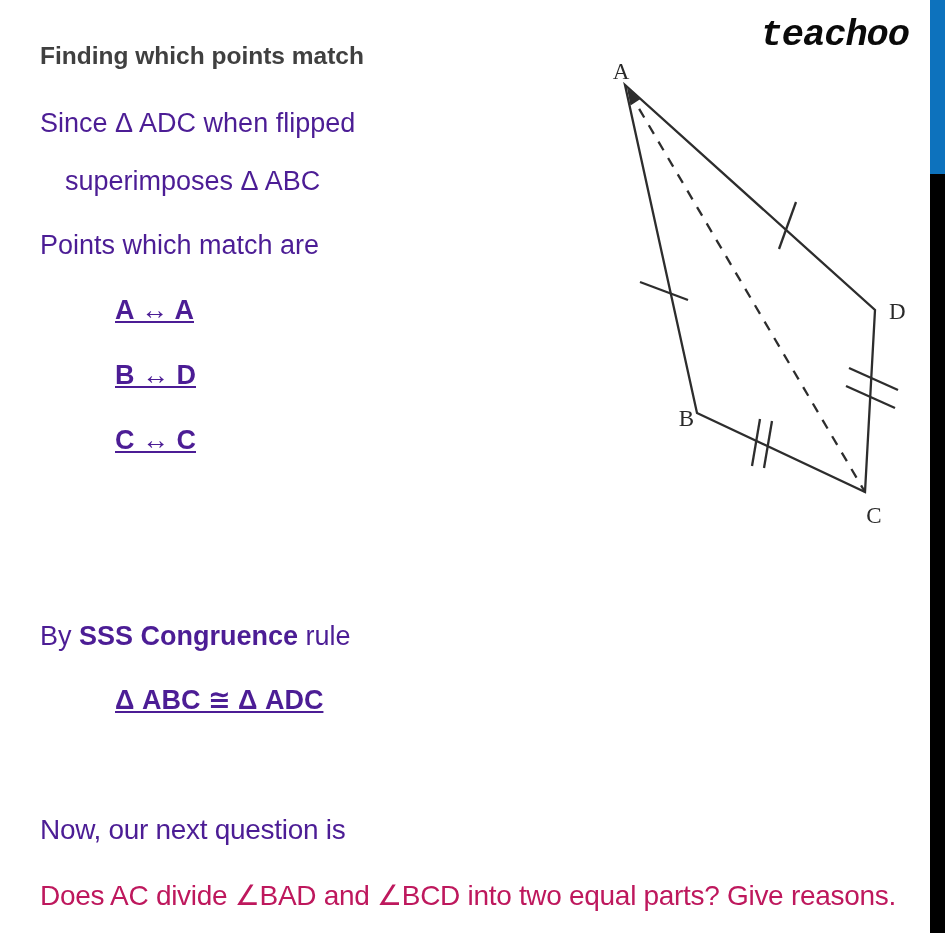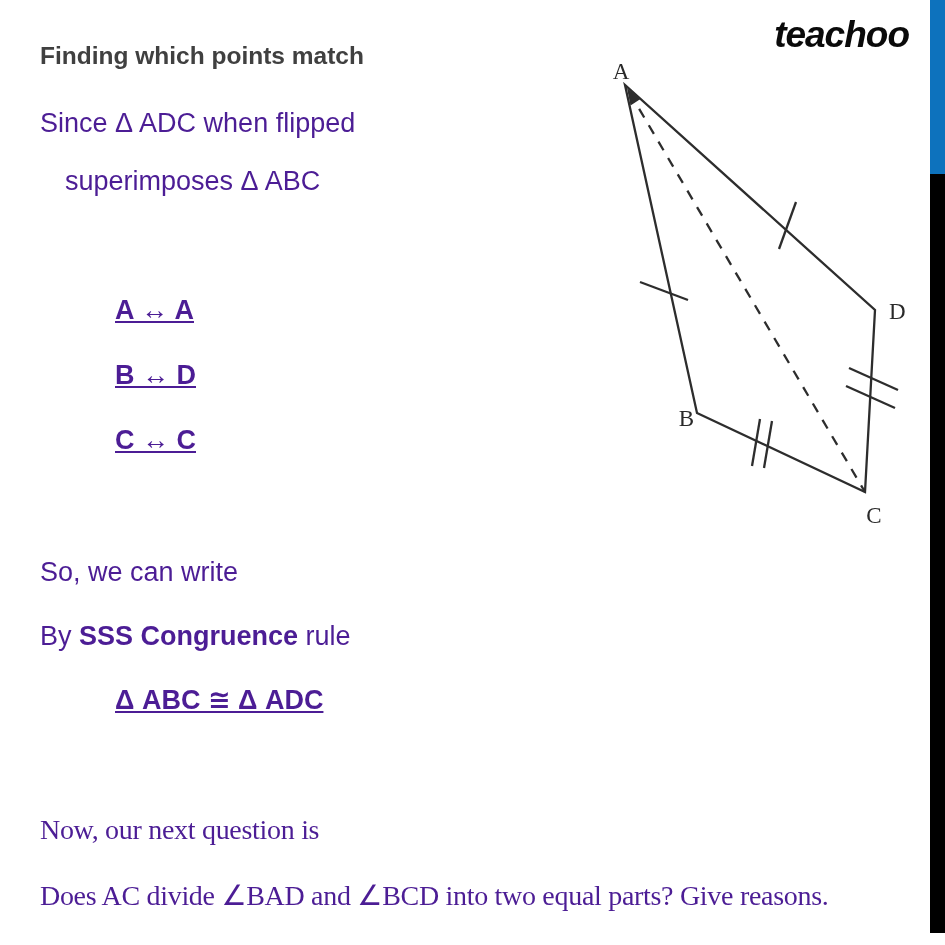--- a/index.html
+++ b/index.html
@@ -5,25 +5,25 @@
   html,body { margin:0; padding:0; background:#ffffff; }
   .page {
     position:relative; width:945px; height:945px; background:#ffffff;
     overflow:hidden; font-family:"Liberation Sans","DejaVu Sans",sans-serif;
     color:#1a1a1a;
   }
   .line { position:absolute; white-space:pre; font-size:27px; line-height:1.15; color:#4c1d95; }
   .heading { font-weight:bold; font-size:24.5px; color:#404040; }
   .match { font-weight:bold;text-decoration:underline; }
   .bold { font-weight:bold; }
-  .narrow { font-size:28px; letter-spacing:-0.3px;font-family:Liberation Serif, serif; }
-  .question { color:#4c1d95; }
+  .narrow { font-size:28px; letter-spacing:-0.3px; }
+  .question { color:#be185d; }
   .logo {
     position:absolute; top:14px; right:36px;
-    font-family:Liberation Sans, sans-serif;
+    font-family:Liberation Mono, monospace;
     font-style:italic; font-weight:bold; font-size:37px; color:#0a0a0a;
     letter-spacing:-1px;
   }
   .bar { position:absolute; right:0; width:15px; }
   .bar-blue  { top:0;     height:174px; background:#0d72bd; }
   .bar-black { top:174px; height:759px; background:#000000; }
   .figure { position:absolute; left:575px; top:50px; width:370px; height:485px; }
   .figure text {
     font-family:"Liberation Serif","DejaVu Serif",serif;
     font-size:23px; fill:#2a2a2a;
@@ -38,28 +38,28 @@
   <div class="bar bar-black"></div>
 
   <div class="logo">teachoo</div>
 
   <div class="line heading" style="left:40px; top:42px;">Finding which points match</div>
 
   <div class="line" style="left:40px; top:108px;">Since Δ ADC when flipped</div>
 
   <div class="line" style="left:40px; top:166px;margin-left:25px;">superimposes Δ ABC</div>
 
+  <div class="line" style="left:40px; top:230px;">Points which match are</div>
 
   <div class="line match" style="left:115px; top:295px;">A ↔ A</div>
 
   <div class="line match" style="left:115px; top:360px;">B ↔ D</div>
 
   <div class="line match" style="left:115px; top:425px;">C ↔ C</div>
 
-  <div class="line" style="left:40px; top:557px;">So, we can write</div>
 
   <div class="line" style="left:40px; top:621px;"><span>By </span><span class="bold">SSS Congruence</span><span> rule</span></div>
 
   <div class="line match" style="left:115px; top:685px;">Δ ABC ≅ Δ ADC</div>
 
   <div class="line narrow" style="left:40px; top:814px;">Now, our next question is</div>
 
   <div class="line narrow question" style="left:40px; top:880px;">Does AC divide ∠BAD and ∠BCD into two equal parts? Give reasons.</div>
 
   <svg class="figure" viewBox="575 50 370 485">

